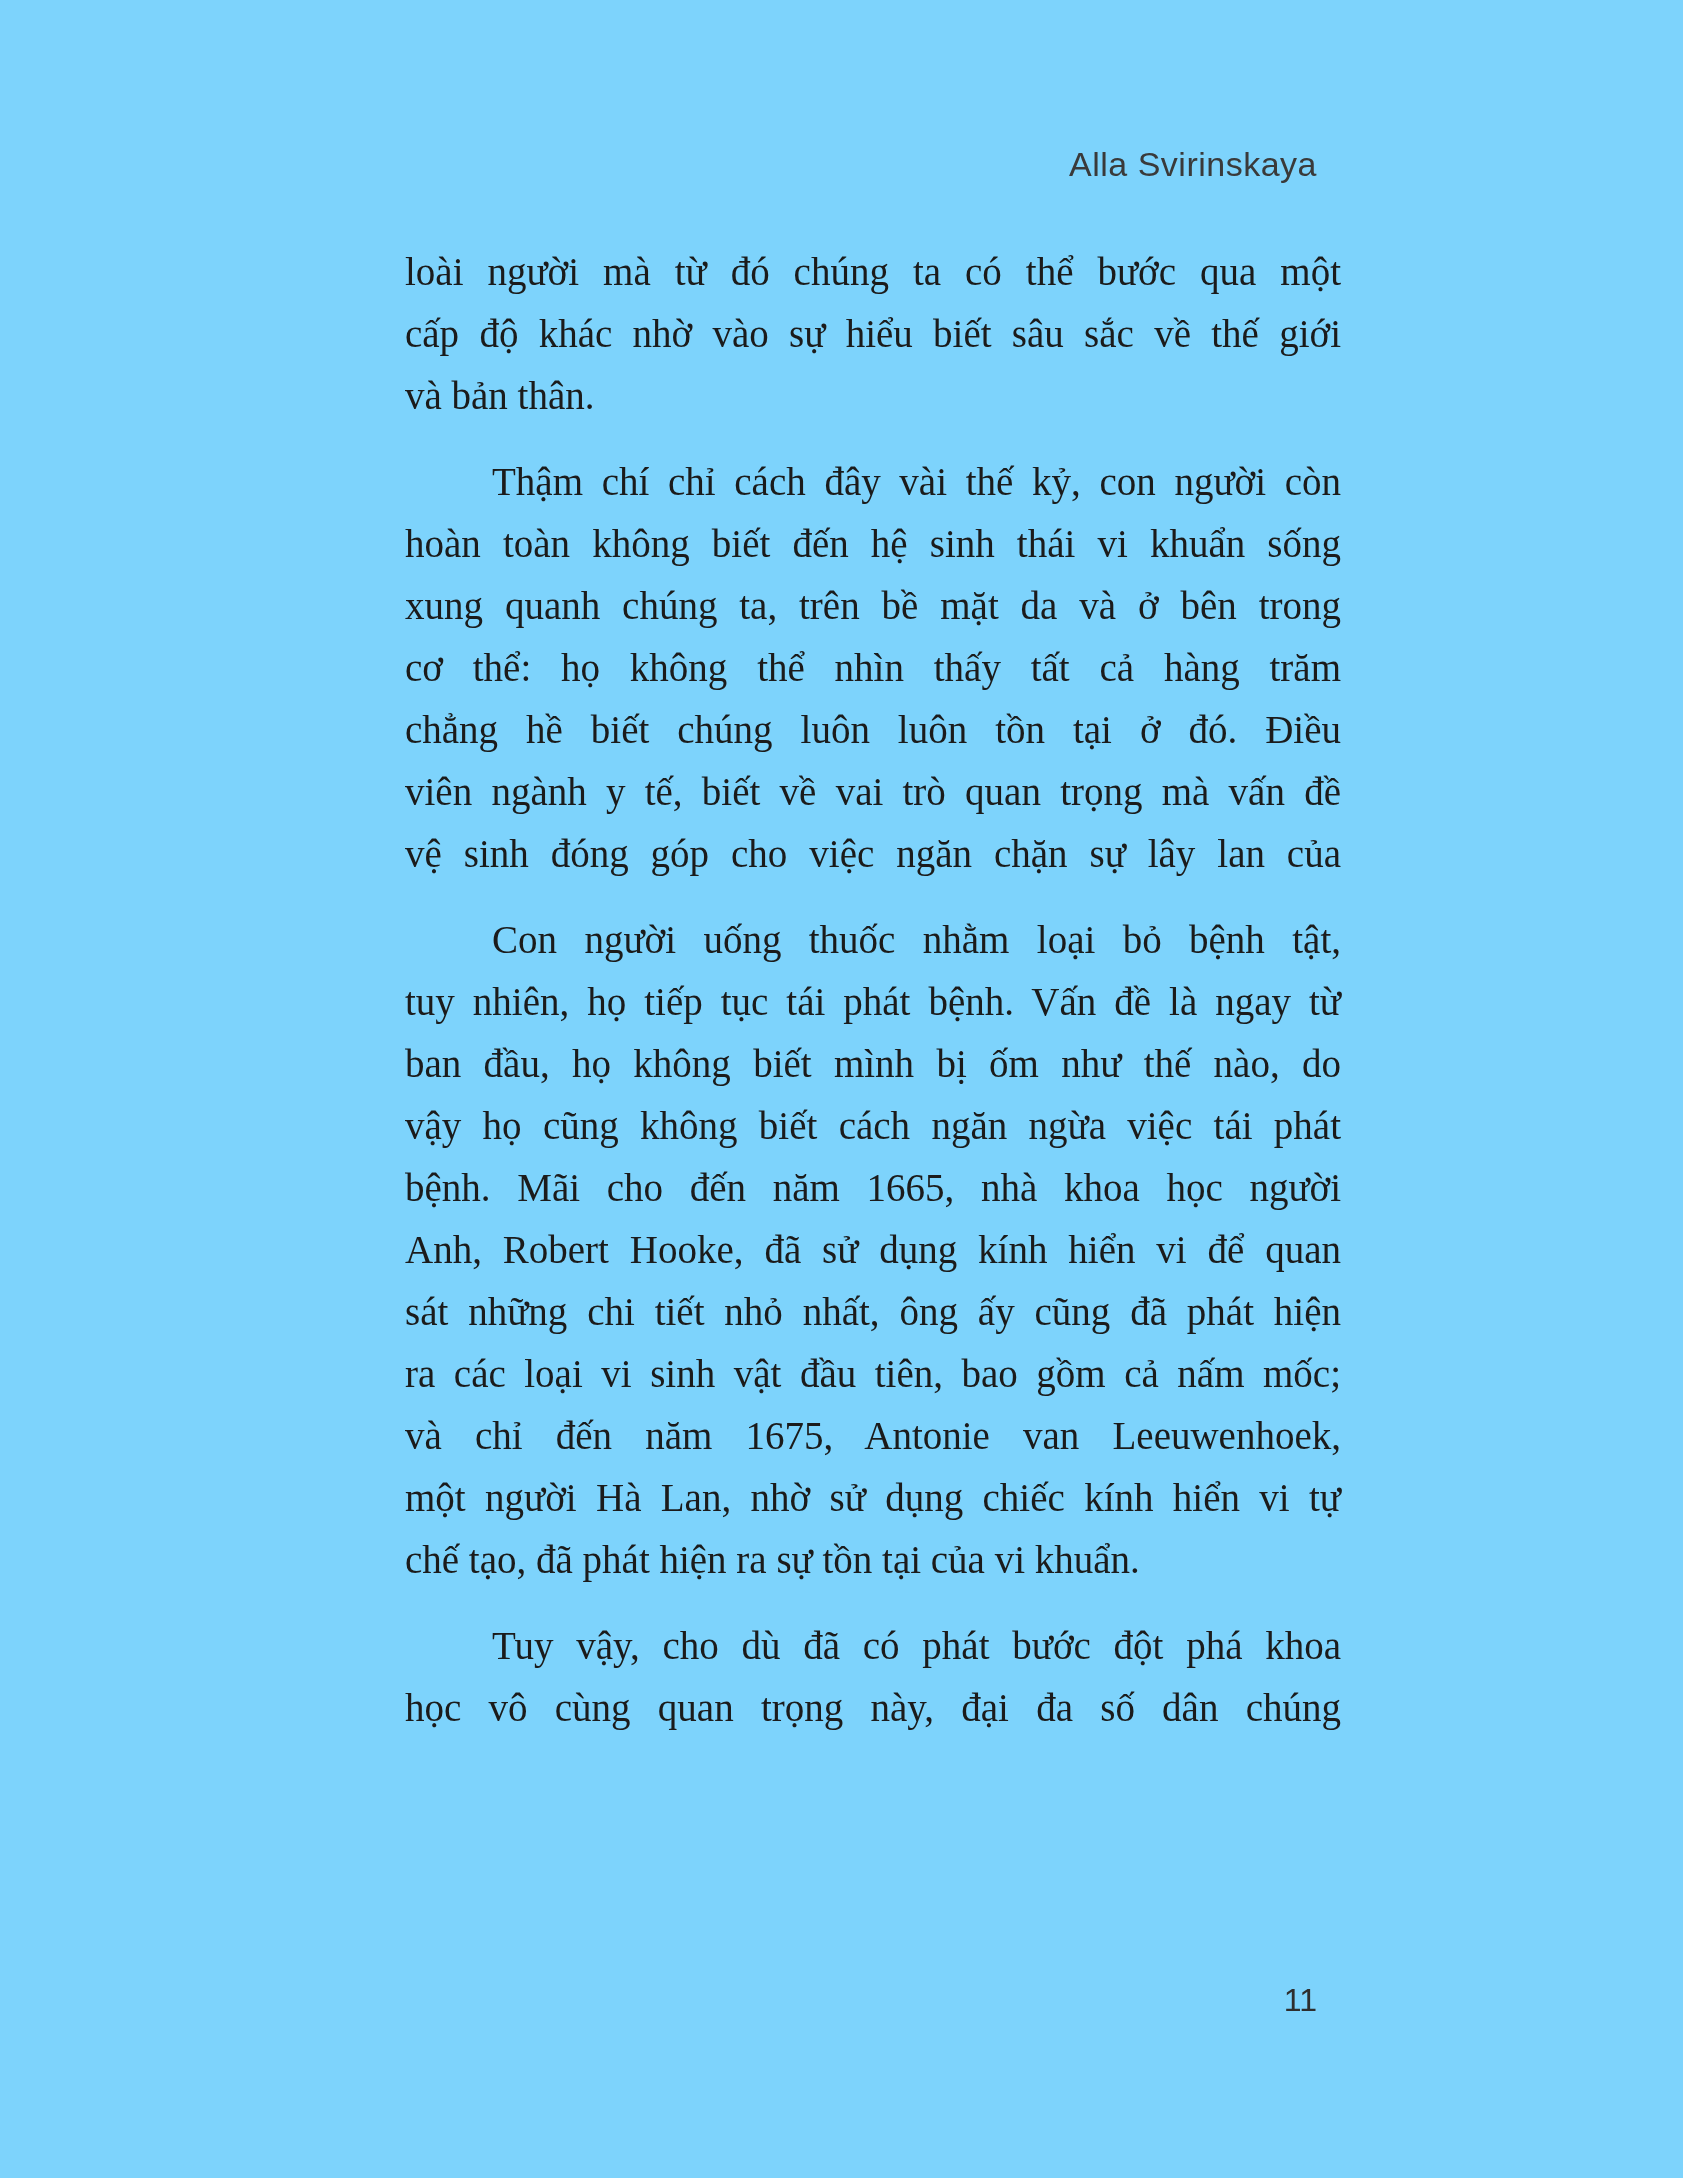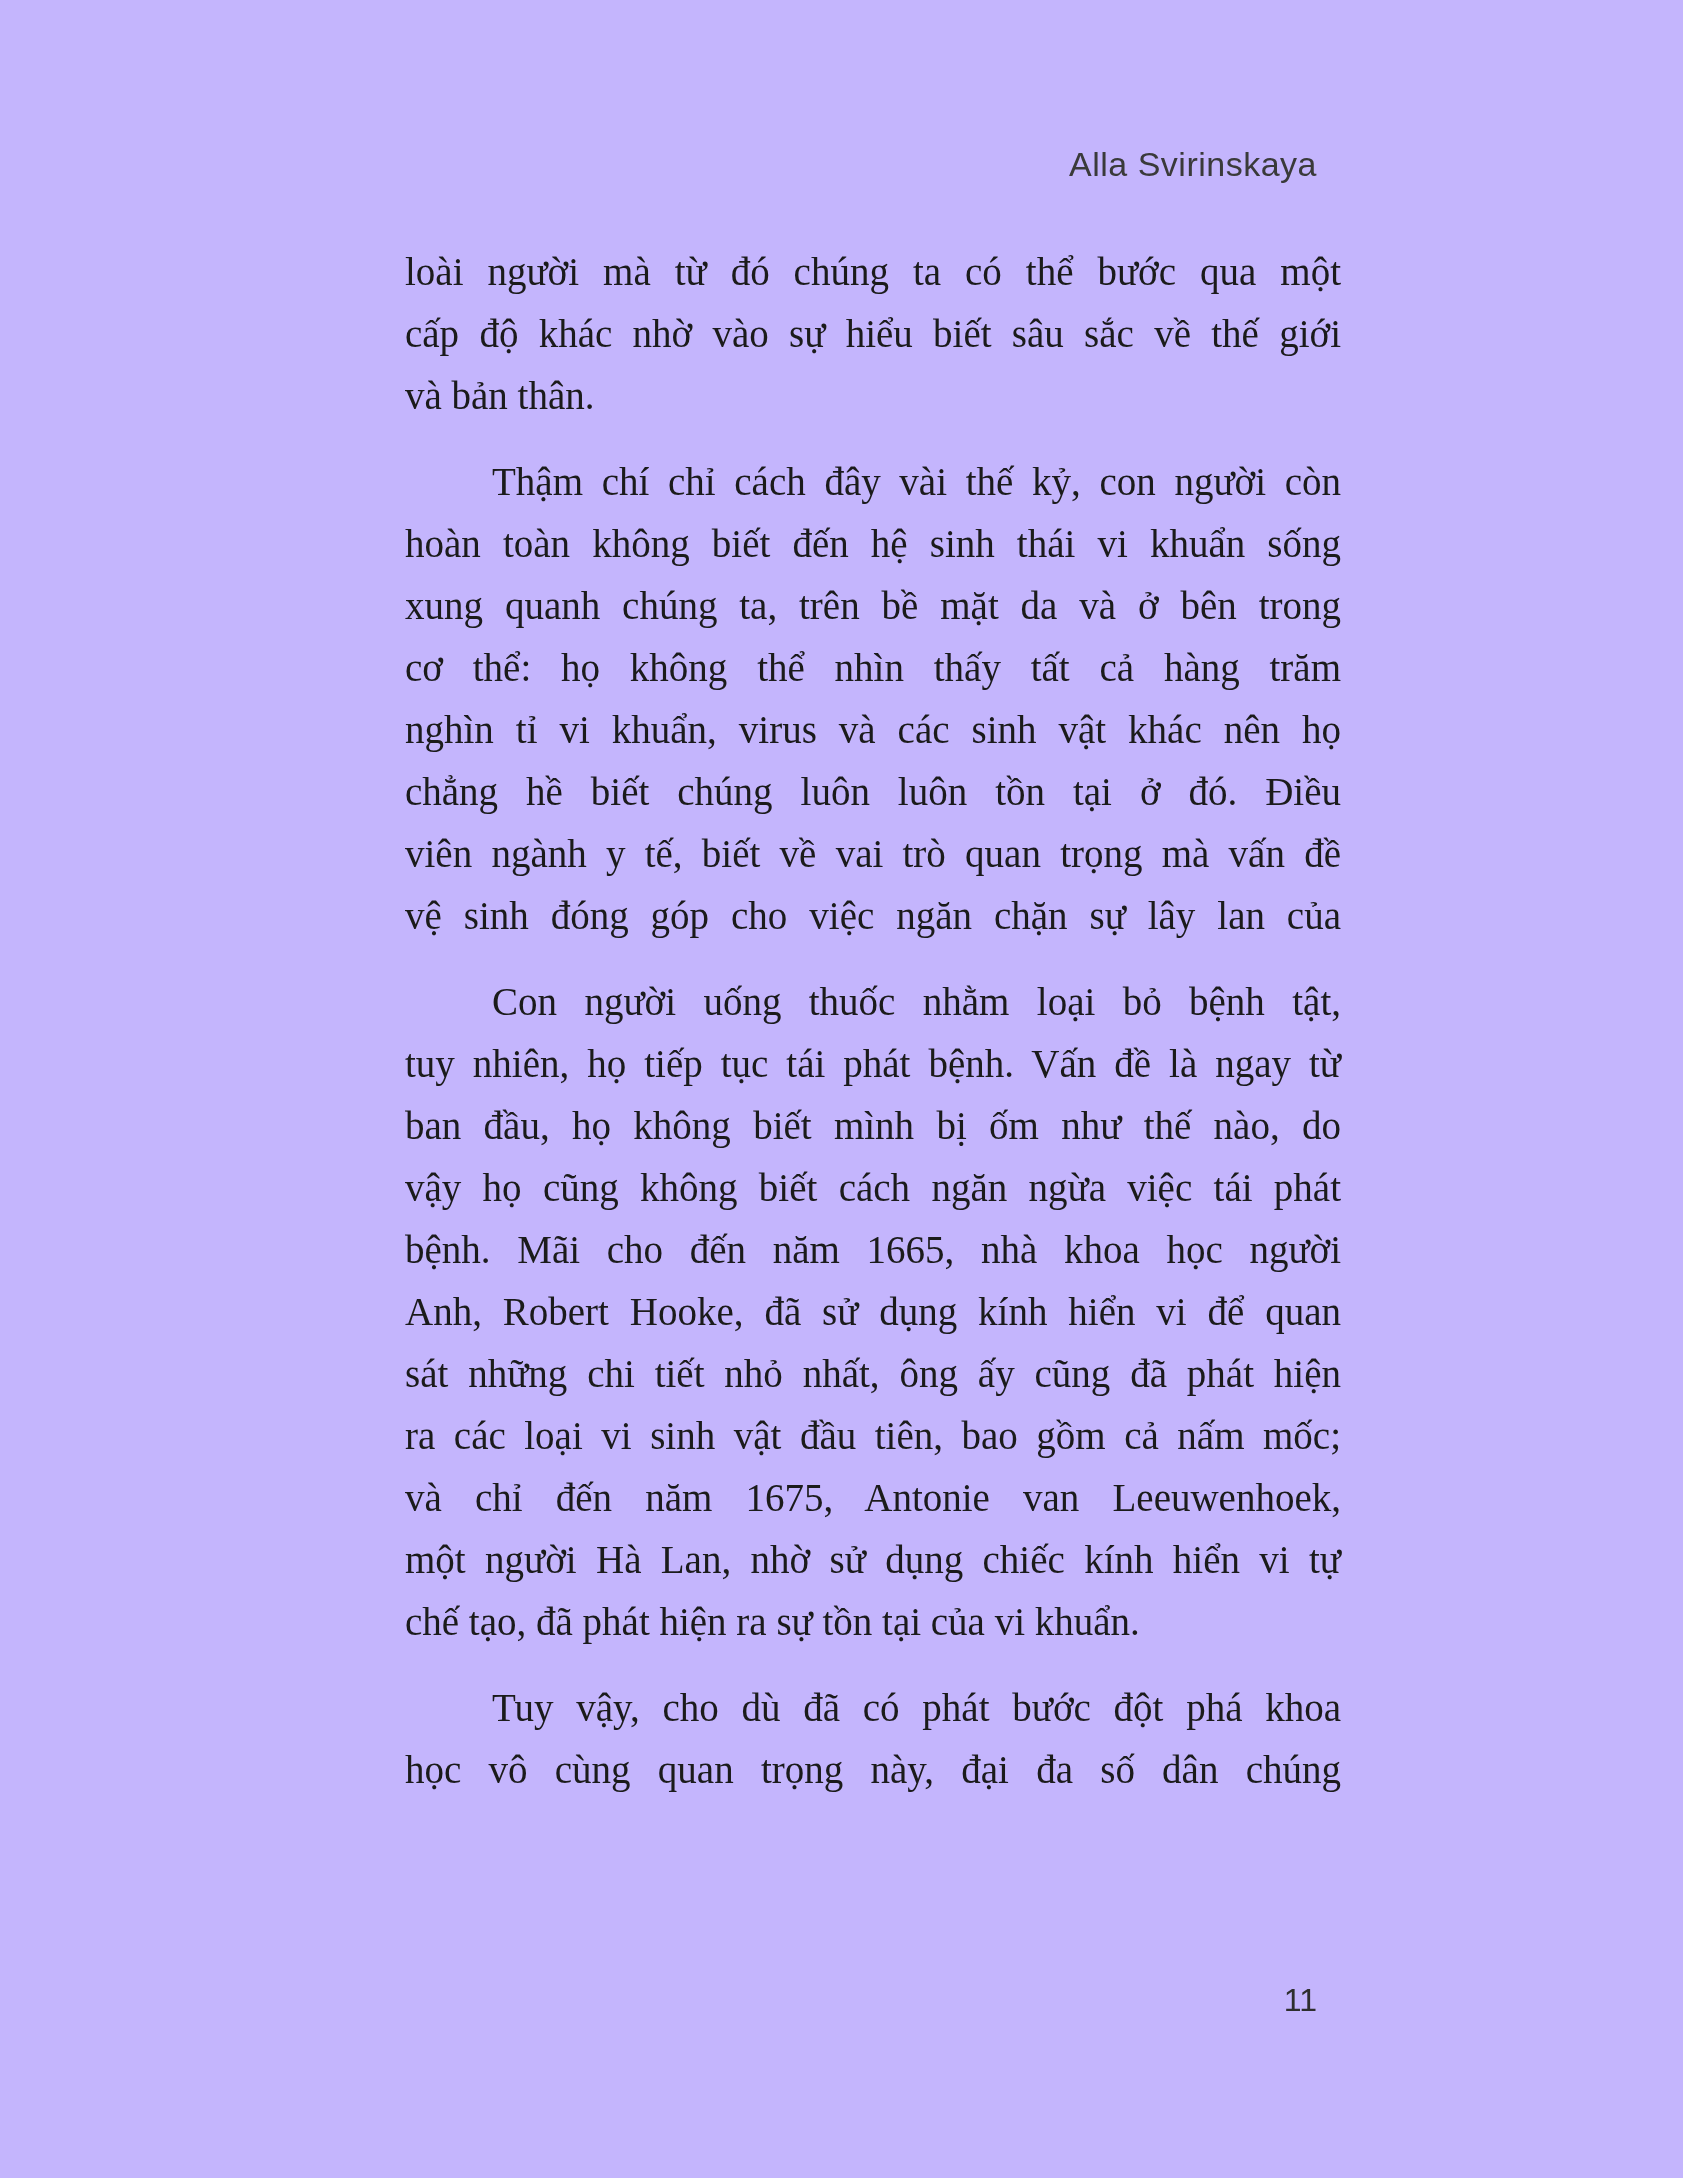--- a/index.html
+++ b/index.html
@@ -9,21 +9,21 @@
   body {
     width: 1683px;
     height: 2178px;
     background: #ffffff;
     position: relative;
     overflow: hidden;
   }
   .page {
     position: absolute;
     inset: 0;
-    background: #c4b5fd;
+    background: #7dd3fc;
     padding-left: 28px;
   }
   .running-header {
     position: absolute;
     top: 145px;
     right: 366px;
     font-family: "Liberation Sans", sans-serif;
     font-weight: 400;
     font-size: 34px;
     letter-spacing: 0.5px;
@@ -76,21 +76,20 @@
       <div class="paragraph">
         <div class="line">loài người mà từ đó chúng ta có thể bước qua một</div>
         <div class="line">cấp độ khác nhờ vào sự hiểu biết sâu sắc về thế giới</div>
         <div class="line last">và bản thân.</div>
       </div>
       <div class="paragraph">
         <div class="line indent">Thậm chí chỉ cách đây vài thế kỷ, con người còn</div>
         <div class="line">hoàn toàn không biết đến hệ sinh thái vi khuẩn sống</div>
         <div class="line">xung quanh chúng ta, trên bề mặt da và ở bên trong</div>
         <div class="line">cơ thể: họ không thể nhìn thấy tất cả hàng trăm</div>
-        <div class="line">nghìn tỉ vi khuẩn, virus và các sinh vật khác nên họ</div>
         <div class="line">chẳng hề biết chúng luôn luôn tồn tại ở đó. Điều</div>
         <div class="line">viên ngành y tế, biết về vai trò quan trọng mà vấn đề</div>
         <div class="line">vệ sinh đóng góp cho việc ngăn chặn sự lây lan của</div>
       </div>
       <div class="paragraph">
         <div class="line indent">Con người uống thuốc nhằm loại bỏ bệnh tật,</div>
         <div class="line">tuy nhiên, họ tiếp tục tái phát bệnh. Vấn đề là ngay từ</div>
         <div class="line">ban đầu, họ không biết mình bị ốm như thế nào, do</div>
         <div class="line">vậy họ cũng không biết cách ngăn ngừa việc tái phát</div>
         <div class="line">bệnh. Mãi cho đến năm 1665, nhà khoa học người</div>

